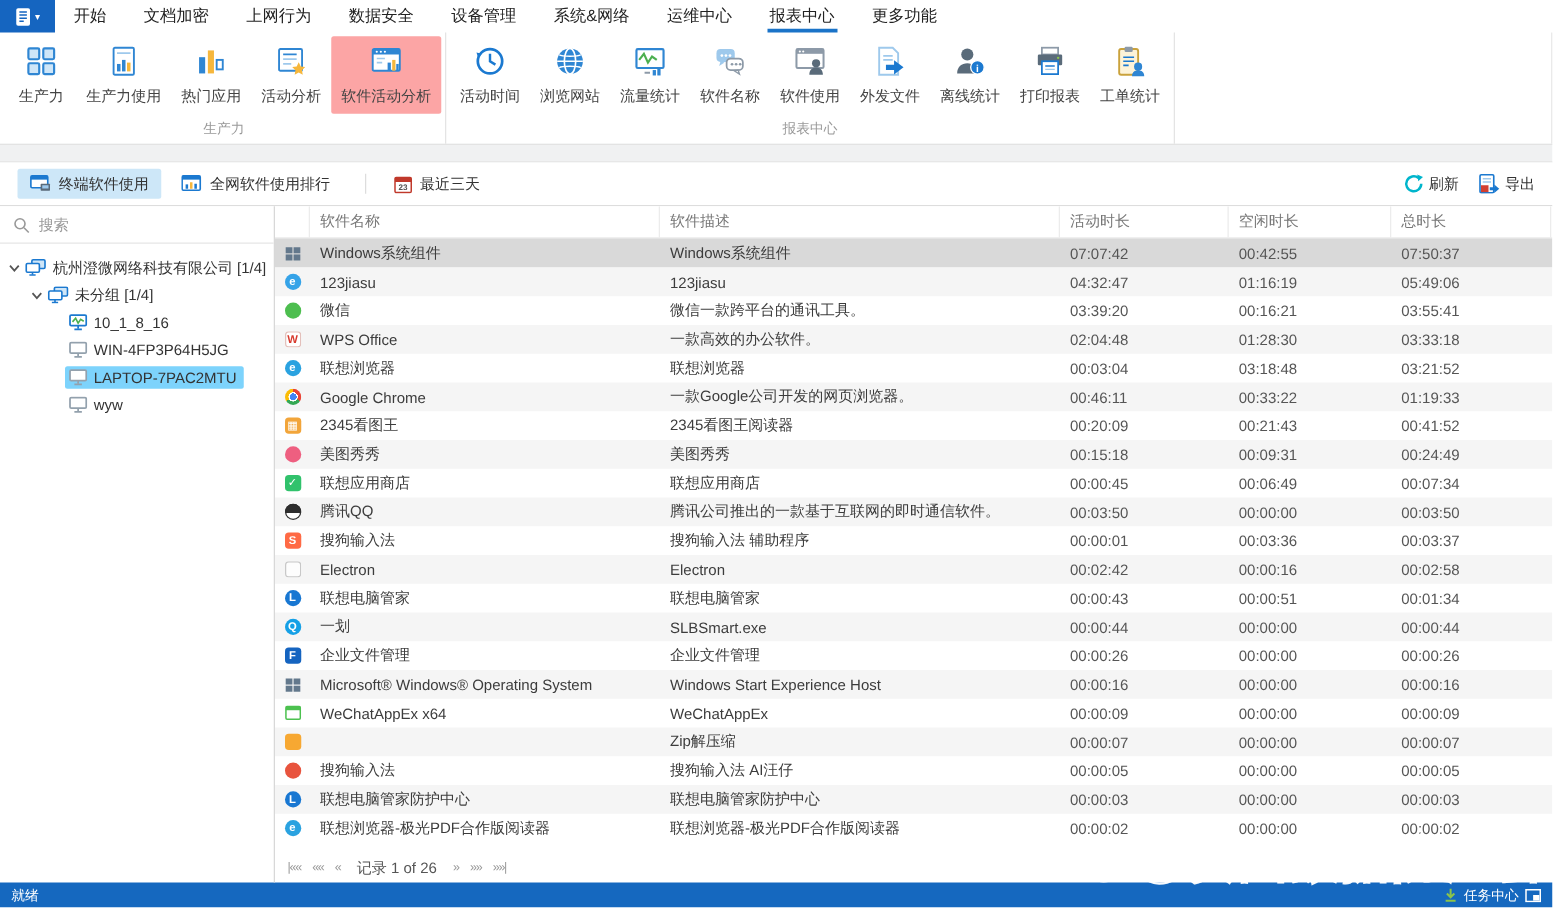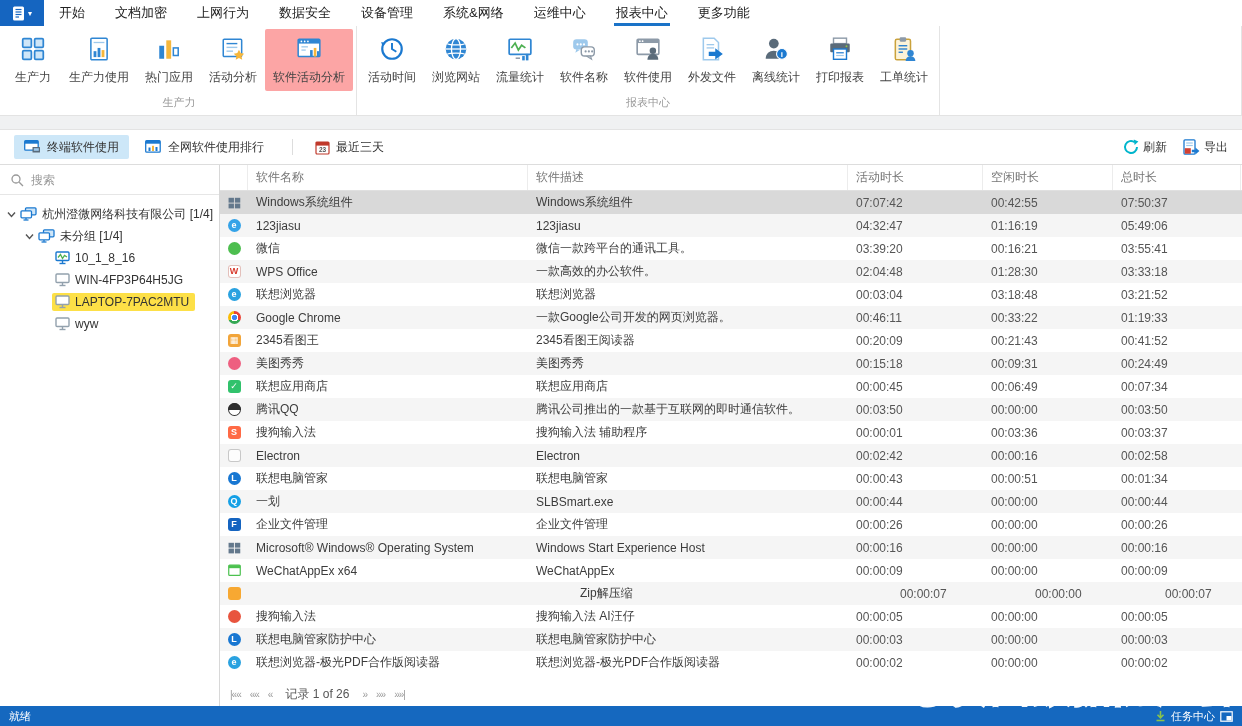--- a/index.html
+++ b/index.html
@@ -36,21 +36,21 @@
 
   
   .content{display:flex;height:541px;background:#fff}
   .sidebar{width:220px;border-right:1px solid #d8d8d8;display:flex;flex-direction:column}
   .search{height:30px;display:flex;align-items:center;gap:7px;padding:0 10px;border-bottom:1px solid #e6e6e6}
   .search input{border:none;outline:none;flex:1;font-size:12px;color:#333;background:transparent}
   .search input::placeholder{color:#999}
   #tree{padding-top:8px}
   .titem{height:22px;display:flex;align-items:center;font-size:12px;cursor:pointer;color:#333}
   .tinner{display:flex;align-items:center;gap:5px;padding:2px 6px 2px 3px;border-radius:2px;white-space:nowrap}
-  .titem.selected .tinner{background:#fde047}
+  .titem.selected .tinner{background:#7dd3fc}
   .chev{width:12px;display:flex;justify-content:center}
 
   
   .main{flex:1;display:flex;flex-direction:column;position:relative;overflow:hidden}
   .thead{display:flex;height:26px;border-bottom:1px solid #e0e0e0;align-items:stretch;color:#777}
   .th{padding:0 8px;display:flex;align-items:center;border-right:1px solid #ececec;white-space:nowrap}
   .tr{display:flex;height:23px;align-items:center;cursor:pointer}
   .tr.alt{background:#f5f5f5}
   .tr.selected{background:#d9d9d9}
   .td{padding:0 8px;white-space:nowrap;overflow:hidden;font-size:12px;color:#3c3c3c}
@@ -629,21 +629,21 @@
             <div class="td" style="width: 320px; flex: 0 0 auto;">WeChatAppEx</div>
             <div class="td time" style="width: 135px; flex: 0 0 auto;">00:00:09</div>
             <div class="td time" style="width: 130px; flex: 0 0 auto;">00:00:00</div>
             <div class="td time" style="width: 128px; flex: 0 0 auto;">00:00:09</div>
           </div>
           <div class="tr alt">
             <div class="icon-cell">
               <span class="app-ico" style="background: rgb(247, 168, 50); border-radius: 3px;"></span>
             </div>
             <div class="td" style="width: 280px; flex: 0 0 auto;"></div>
-            <div class="td" style="width: 320px; flex: 0 0 auto; margin-left: 44px;">Zip解压缩</div>
+            <div class="td" style="width: 320px; flex: 0 0 auto;">Zip解压缩</div>
             <div class="td time" style="width: 135px; flex: 0 0 auto;">00:00:07</div>
             <div class="td time" style="width: 130px; flex: 0 0 auto;">00:00:00</div>
             <div class="td time" style="width: 128px; flex: 0 0 auto;">00:00:07</div>
           </div>
           <div class="tr">
             <div class="icon-cell">
               <span class="app-ico" style="background: rgb(232, 84, 62); border-radius: 50%;"></span>
             </div>
             <div class="td" style="width: 280px; flex: 0 0 auto;">搜狗输入法</div>
             <div class="td" style="width: 320px; flex: 0 0 auto;">搜狗输入法 AI汪仔</div>

